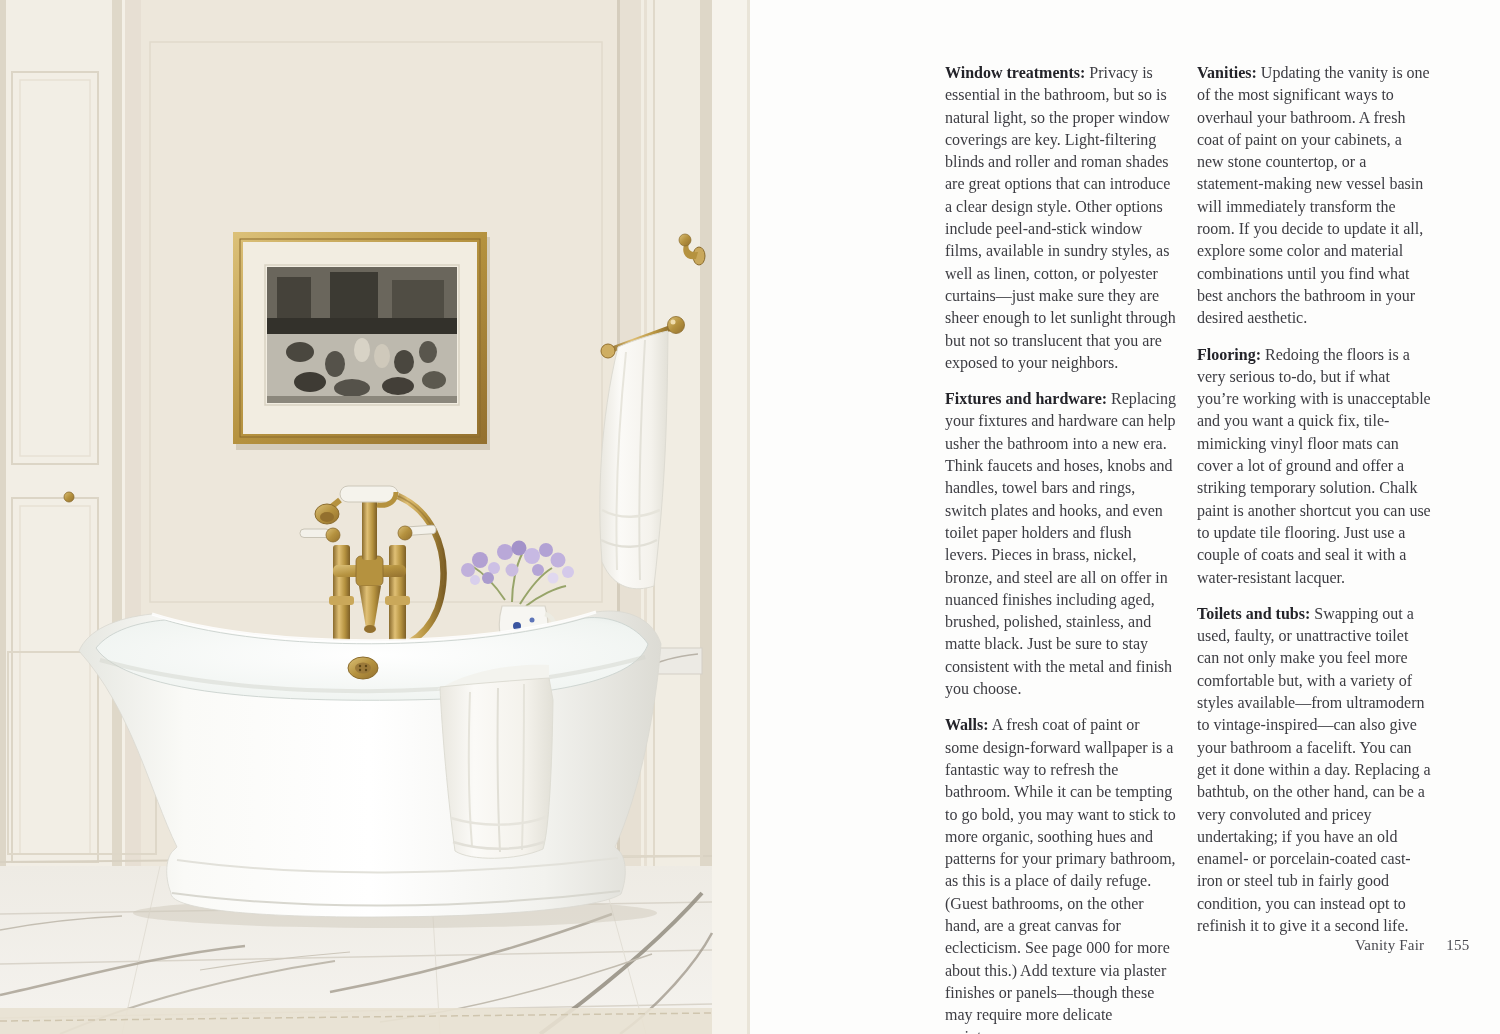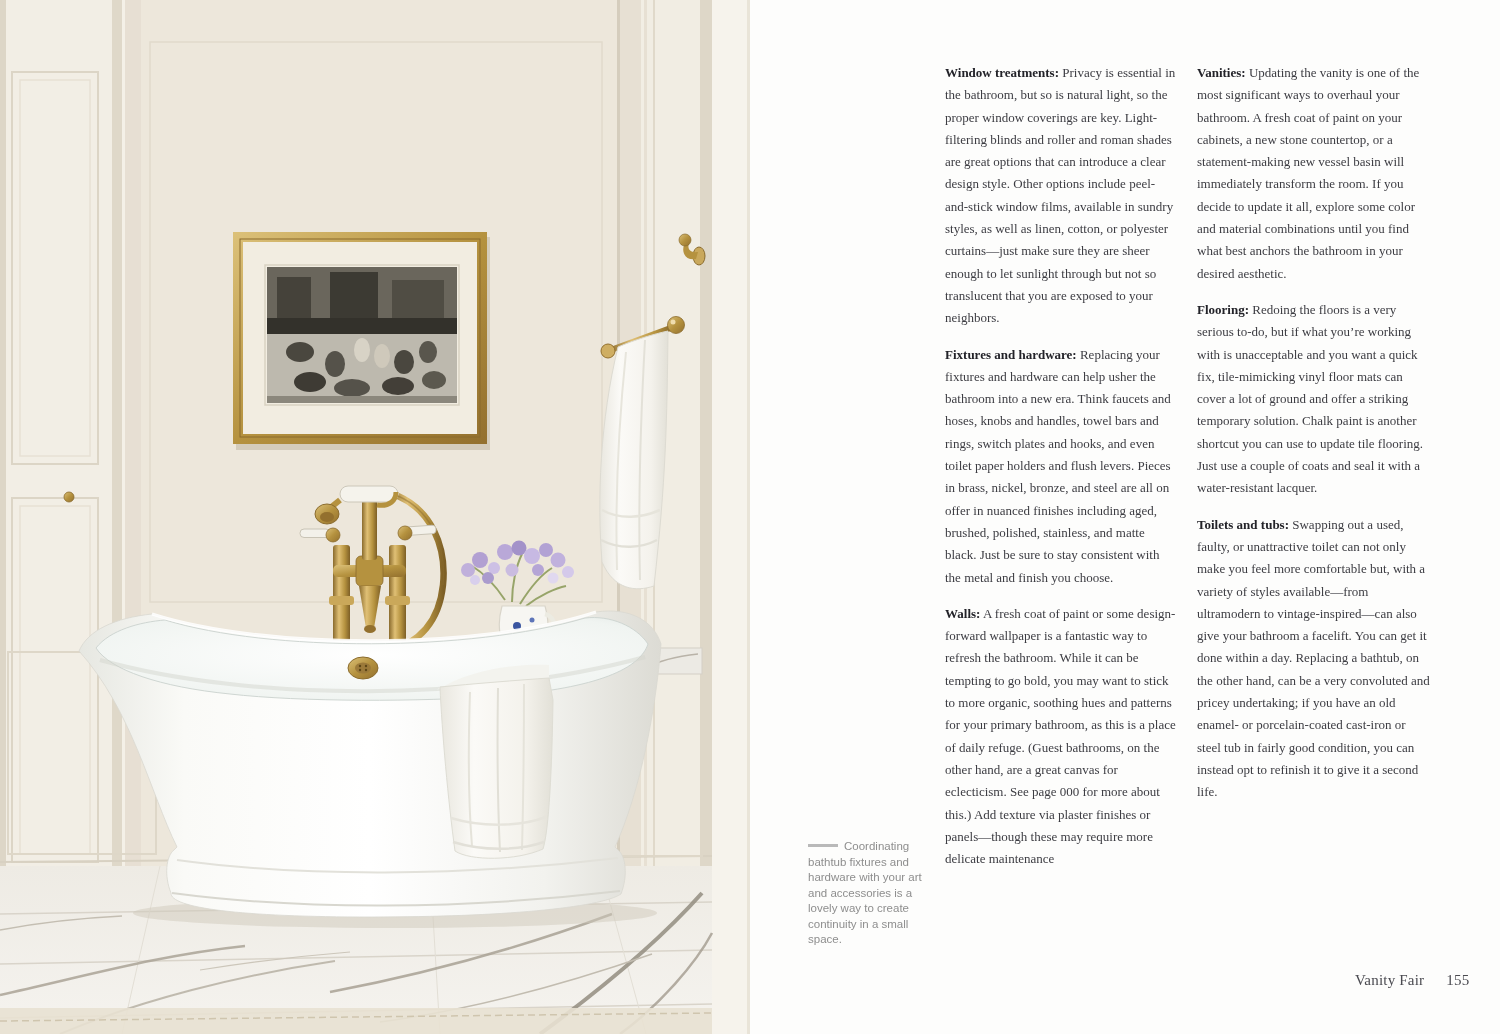--- a/index.html
+++ b/index.html
@@ -7,28 +7,28 @@
     --brass:#b5923f; --brass-hi:#e0c075; --brass-dk:#8a6b2d;
     --tub:#fbfbf8; --ink:#3c3c42; --ink-bold:#232329; --cap:#8e8e8e;
     --paper:#fdfdfc;
   }
   *{box-sizing:border-box;margin:0;padding:0}
   body{font-family:"Liberation Serif",serif;background:#fff}
   .page{position:relative;width:1500px;height:1034px;background:var(--paper);overflow:hidden}
   .left-page{position:absolute;left:0;top:0;width:750px;height:1034px}
   .right-page{position:absolute;left:750px;top:0;width:750px;height:1034px;background:var(--paper)}
   .col{position:absolute;top:62px}
-  .col p{font-size:13px;line-height:22.3px;color:var(--ink);margin:0 0 14px;text-align:left}
+  .col p{font-size:16px;line-height:22.3px;color:var(--ink);margin:0 0 14px;text-align:left}
   .lead{font-weight:700;color:var(--ink-bold)}
   .col1{left:195px;width:232px}
   .col2{left:447px;width:234px}
   .caption{position:absolute;left:58px;top:839px;width:126px;
     font-family:"Liberation Sans",sans-serif;font-size:11.5px;line-height:15.5px;color:var(--cap)}
   .caption-dash{display:inline-block;width:30px;height:3.5px;background:#b9b9b9;margin-right:6px;vertical-align:3px}
-  .footer{position:absolute;left:605px;top:972px;font-size:15px;color:#4a4a50;letter-spacing:.2px}
+  .footer{position:absolute;left:605px;top:937px;font-size:15px;color:#4a4a50;letter-spacing:.2px}
   .footer .pagenum{margin-left:22px}
 </style>
 </head>
 <body>
 
 <div class="page">
 
   <div class="left-page">
     <svg width="750" height="1034" viewBox="0 0 750 1034">
       <defs>
@@ -266,23 +266,20 @@
         <path d="M498 688 C 497 750 498 812 500 852" stroke="#e1dfd6" stroke-width="2" fill="none"></path>
         <path d="M524 684 C 524 748 523 812 522 850" stroke="#e5e3da" stroke-width="2" fill="none"></path>
         <path d="M451 818 C 480 827 520 827 546 817" stroke="#e6e4dc" stroke-width="2.5" fill="none"></path>
         <path d="M453 842 C 482 851 518 851 544 842" stroke="#e2e0d8" stroke-width="2.5" fill="none"></path>
       </g>
     </svg>
   </div>
 
   <div class="right-page">
 
-    <div class="caption">
-      <span class="caption-dash"></span><span>Coordinating bathtub fixtures and hardware with your art and accessories is a lovely way to create continuity in a small space.</span>
-    </div>
 
     <div class="col col1">
       <p><span class="lead">Window treatments:</span> <span>Privacy is essential in the bathroom, but so is natural light, so the proper window coverings are key. Light-filtering blinds and roller and roman shades are great options that can introduce a clear design style. Other options include peel-and-stick window films, available in sundry styles, as well as linen, cotton, or polyester curtains—just make sure they are sheer enough to let sunlight through but not so translucent that you are exposed to your neighbors.</span></p>
       <p><span class="lead">Fixtures and hardware:</span> <span>Replacing your fixtures and hardware can help usher the bathroom into a new era. Think faucets and hoses, knobs and handles, towel bars and rings, switch plates and hooks, and even toilet paper holders and flush levers. Pieces in brass, nickel, bronze, and steel are all on offer in nuanced finishes including aged, brushed, polished, stainless, and matte black. Just be sure to stay consistent with the metal and finish you choose.</span></p>
       <p><span class="lead">Walls:</span> <span>A fresh coat of paint or some design-forward wallpaper is a fantastic way to refresh the bathroom. While it can be tempting to go bold, you may want to stick to more organic, soothing hues and patterns for your primary bathroom, as this is a place of daily refuge. (Guest bathrooms, on the other hand, are a great canvas for eclecticism. See page 000 for more about this.) Add texture via plaster finishes or panels—though these may require more delicate maintenance</span></p>
     </div>
 
     <div class="col col2">
       <p><span class="lead">Vanities:</span> <span>Updating the vanity is one of the most significant ways to overhaul your bathroom. A fresh coat of paint on your cabinets, a new stone countertop, or a statement-making new vessel basin will immediately transform the room. If you decide to update it all, explore some color and material combinations until you find what best anchors the bathroom in your desired aesthetic.</span></p>
       <p><span class="lead">Flooring:</span> <span>Redoing the floors is a very serious to-do, but if what you’re working with is unacceptable and you want a quick fix, tile-mimicking vinyl floor mats can cover a lot of ground and offer a striking temporary solution. Chalk paint is another shortcut you can use to update tile flooring. Just use a couple of coats and seal it with a water-resistant lacquer.</span></p>

